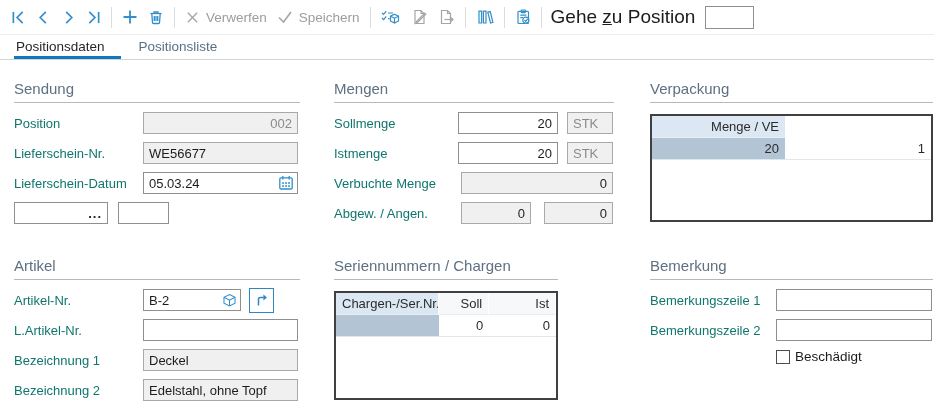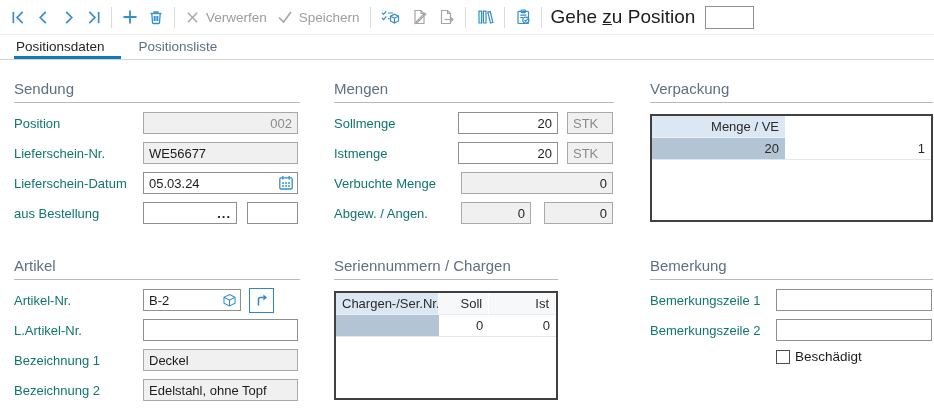--- a/index.html
+++ b/index.html
@@ -232,21 +232,20 @@
               <rect x="10.2" y="7.2" width="1.7" height="1.7"></rect>
               <rect x="4.2" y="10.2" width="1.7" height="1.7"></rect>
               <rect x="7.2" y="10.2" width="1.7" height="1.7"></rect>
               <rect x="10.2" y="10.2" width="1.7" height="1.7"></rect>
             </g>
           </svg>
         </span>
     </div>
   </div>
   <div class="frow">
-    <label>aus Bestellung</label>
     <div class="fwrap w94">
       <input value="" style="">
       <span class="ellipsis-btn">...</span>
     </div>
     <input class="inp w51" value="" style="">
   </div>
 </section>
 
 <section class="group g-mengen">
   <div class="gtitle">Mengen</div>

